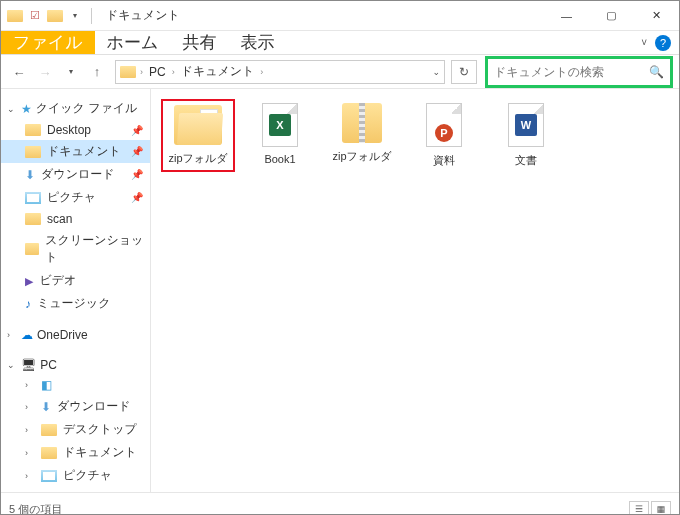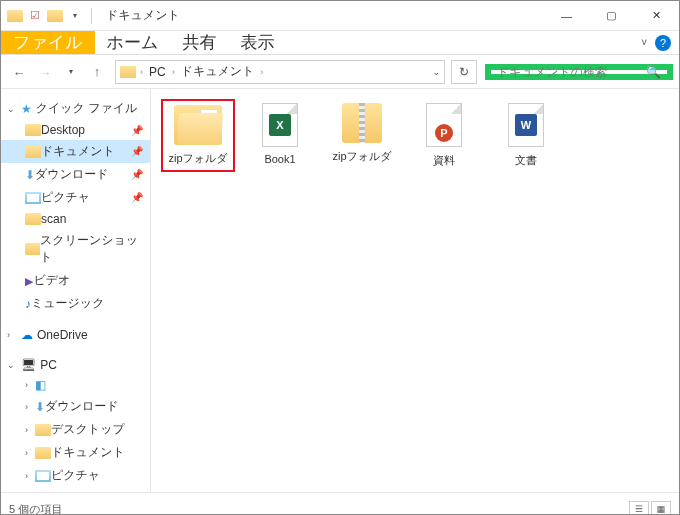--- a/index.html
+++ b/index.html
@@ -20,28 +20,28 @@
 .help-ball { width:16px; height:16px; border-radius:50%; background:#0078d7; color:#fff; font-size:11px; display:flex; align-items:center; justify-content:center;}
 
 .nav { height:34px; display:flex; align-items:center; border-bottom:1px solid #e6e6e6; padding:0 6px; gap:2px;}
 .nav-btn { width:24px; height:24px; display:flex; align-items:center; justify-content:center; color:#555; font-size:13px;}
 .nav-btn.disabled { color:#ccc;}
 .addr { flex:0 0 330px; height:24px; border:1px solid #ccc; display:flex; align-items:center; font-size:12px; padding:0 4px; gap:4px; margin-left:4px;}
 .addr .crumb { color:#333; padding:0 2px;}
 .addr .sep { color:#888; font-size:9px;}
 .addr-right { margin-left:auto; display:flex; align-items:center; gap:2px;}
 .refresh { width:26px; height:24px; border:1px solid #ccc; display:flex; align-items:center; justify-content:center; margin-left:4px; font-size:12px; color:#555;}
-.search { flex:1; height:16px; border:6px solid #22c55e; margin-left:6px; display:flex; align-items:center; padding:0 6px; font-size:12px; color:#888;}
+.search { flex:1; height:32px; border:3px solid #22c55e; margin-left:6px; display:flex; align-items:center; padding:0 6px; font-size:12px; color:#888;}
 .search .mag { margin-left:auto; color:#555;}
 
 .body { display:flex; height: calc(515px - 30px - 24px - 34px - 22px - 2px); }
 .sidebar { width:150px; border-right:1px solid #e6e6e6; overflow:hidden; padding-top:8px;}
 .side-group { font-size:12px; }
 .side-header { display:flex; align-items:center; gap:4px; padding:3px 6px; color:#333;}
-.side-item { display:flex; align-items:center; padding:3px 6px 3px 24px; color:#333;}
+.side-item { display:flex; align-items:center; gap:6px; padding:3px 6px 3px 24px; color:#333;}
 .side-item.selected { background:#cce8ff; }
 .side-item .pin { margin-left:auto; color:#777; font-size:10px;}
 .chev { font-size:9px; color:#555; width:10px; display:inline-block;}
 .star { color:#3ea0da;}
 .folder-ico { width:16px; height:12px; background:linear-gradient(#ffe39a,#f5c869); border-radius:1px; position:relative; display:inline-block;}
 .pic-ico { width:16px; height:12px; background:linear-gradient(#b6e0f6,#74c2e8); display:inline-block; position:relative;}
 .pic-ico::after{content:""; position:absolute; inset:2px; background:#fff;}
 .dl-ico::before { content:"⬇"; color:#5aa0d8; font-size:12px;}
 .vid-ico::before { content:"▶"; color:#6a4fb0; font-size:11px;}
 .mus-ico::before { content:"♪"; color:#1f74c8; font-size:12px;}

